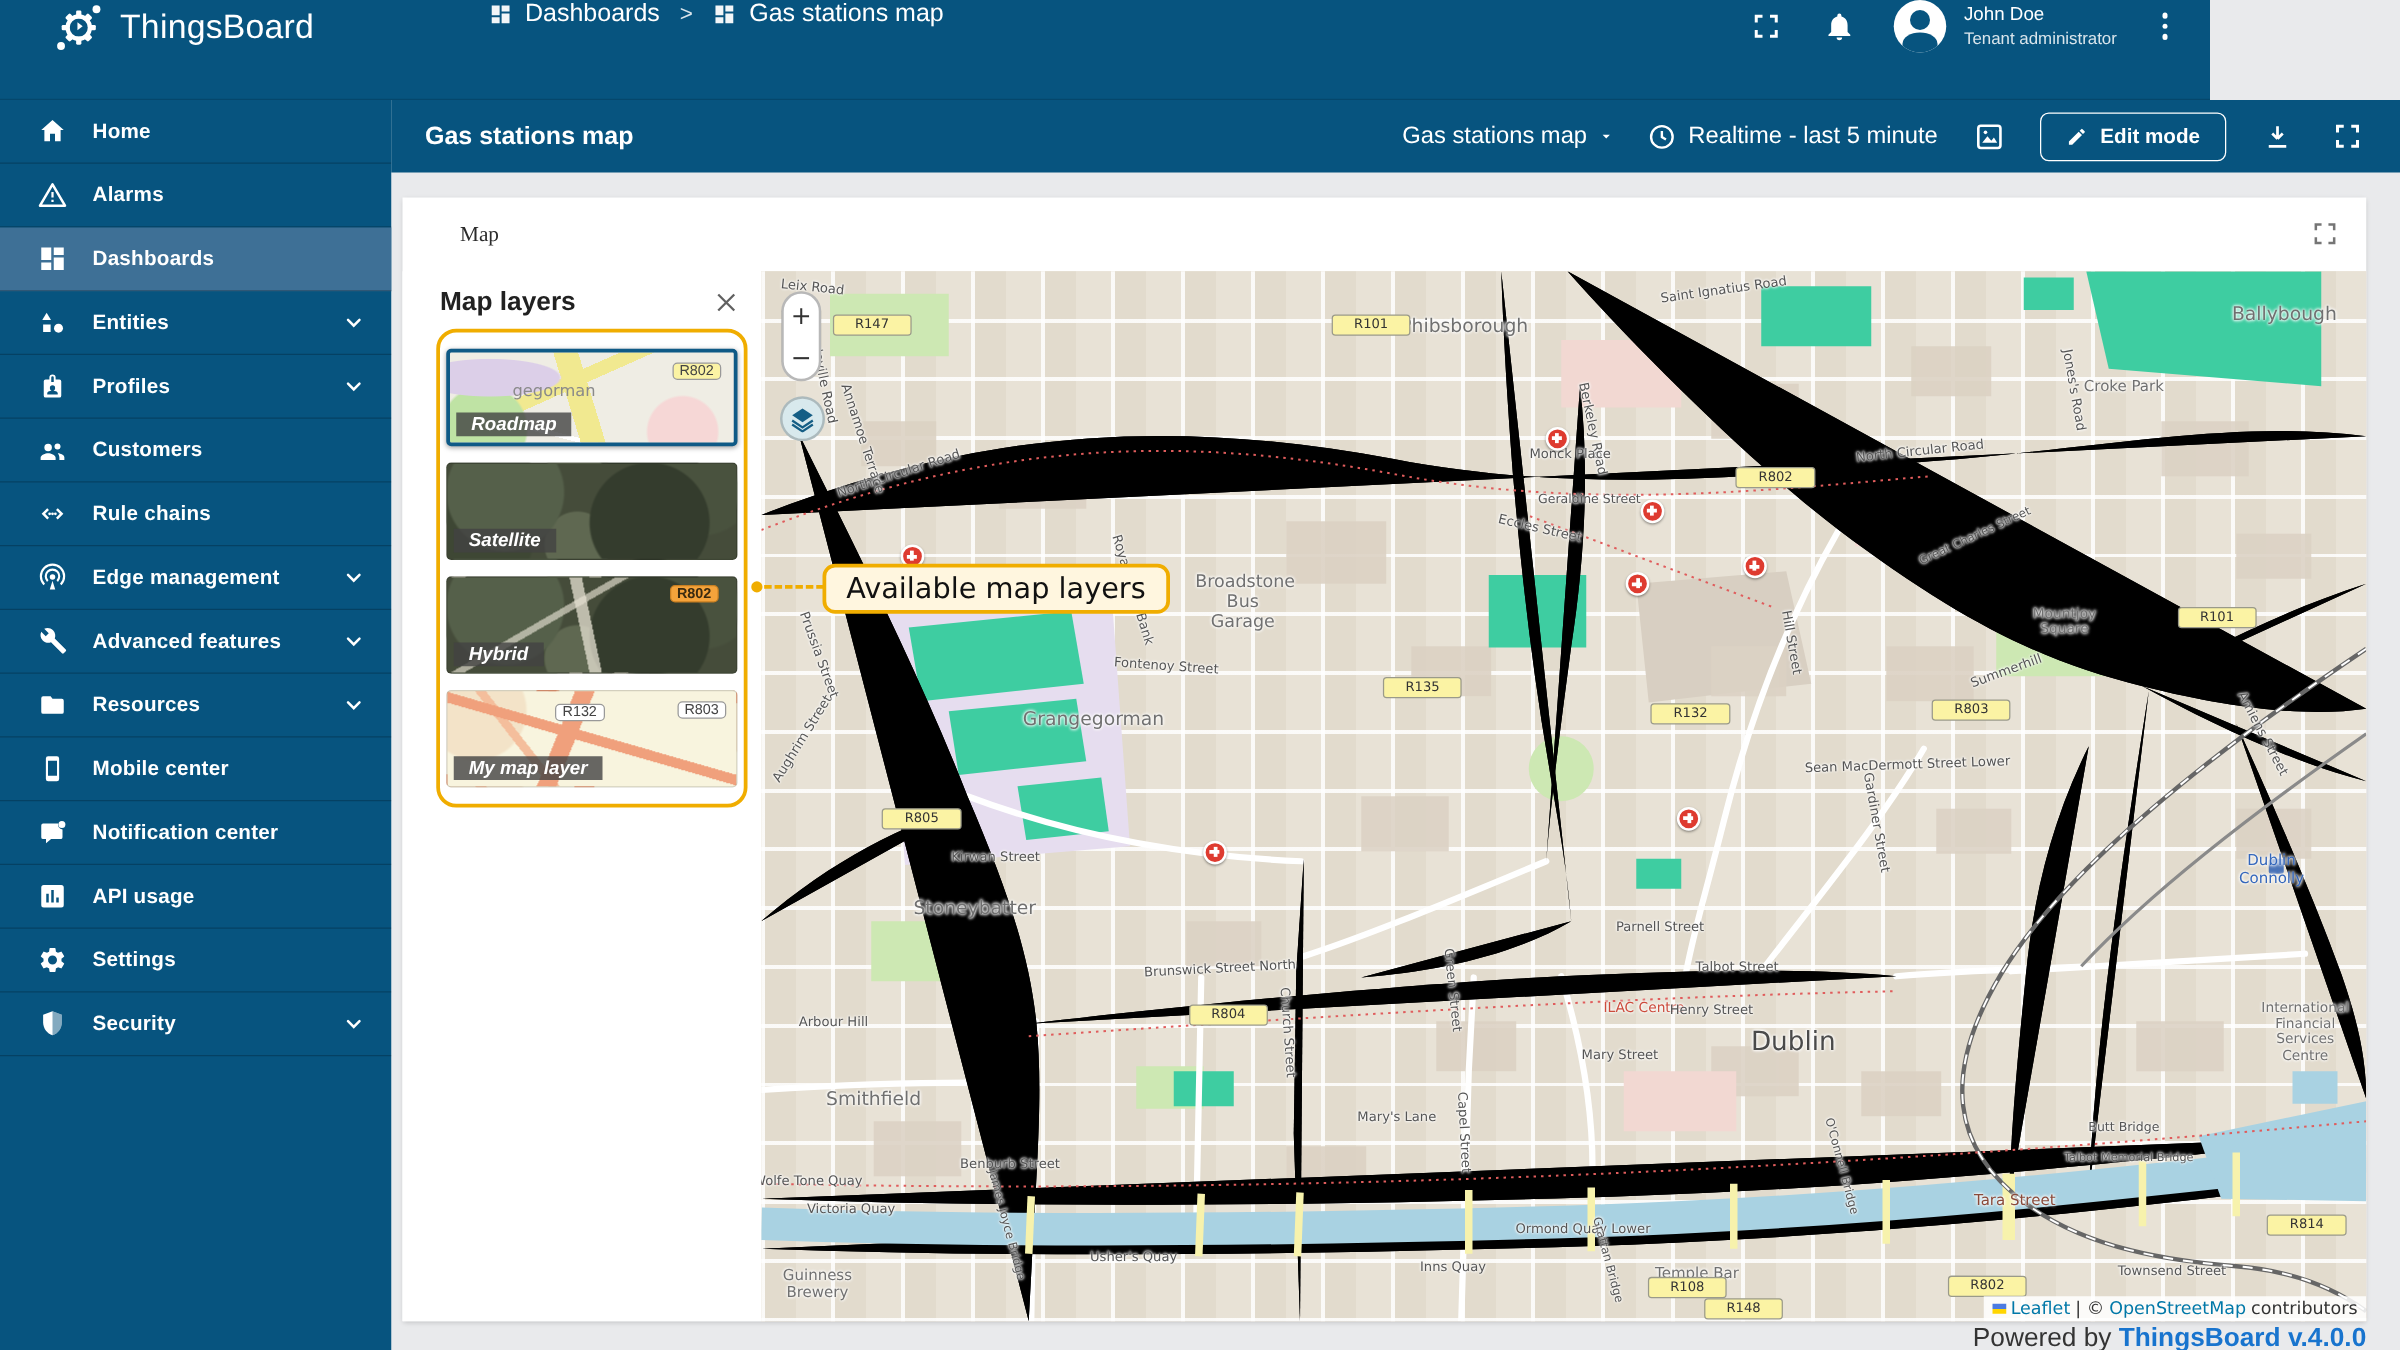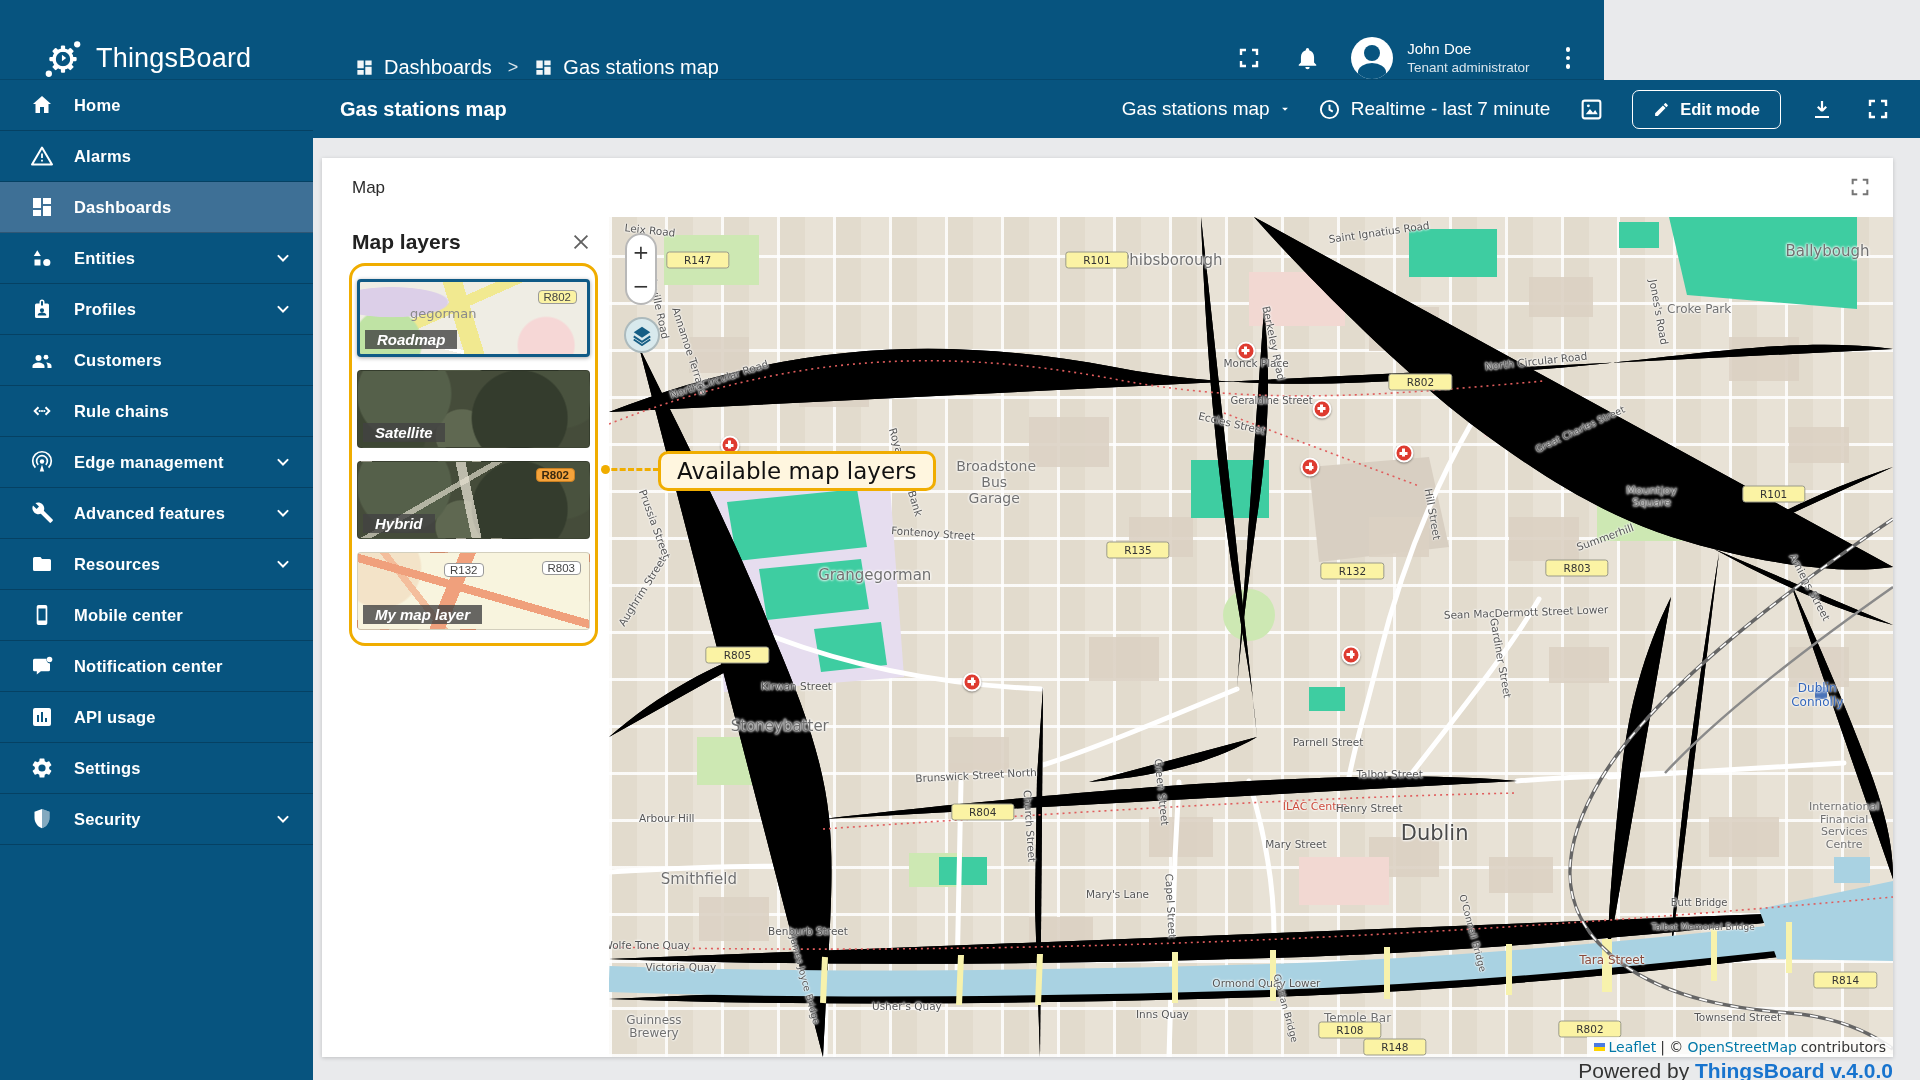--- a/index.html
+++ b/index.html
@@ -1,22 +1,22 @@
 <!DOCTYPE html>
 <html><head>
 <meta charset="utf-8">
 <style>
   * { margin:0; padding:0; box-sizing:border-box; }
   html,body { width:1920px; height:1080px; overflow:hidden; background:#E9EAEC;
               font-family:"Liberation Sans", sans-serif; }
 
   
-  .header { position:absolute; left:0; top:0; width:1604px; height:80px;
-            background:#07547F; display:flex; align-items:flex-end; z-index:50;
-            border-bottom:1px solid rgba(0,0,0,0.15); }
+  .header { position:absolute; left:0; top:0; width:1768px; height:80px;
+            background:#07547F; display:flex; align-items:flex-start; z-index:50;
+            border-bottom:1px solid rgba(0,0,0,0.15);gap:36px; }
   .logo-area { width:313px; display:flex; align-items:center; gap:12px; padding-left:42px; }
   .logo-area svg { flex:0 0 auto; }
   .app-title { color:#fff; font-size:27px; font-weight:500; letter-spacing:.2px; }
   .breadcrumb { display:flex; align-items:center; gap:14px; margin-left:42px; color:#fff; }
   .crumb { display:flex; align-items:center; gap:10px; cursor:pointer; }
   .crumb svg { opacity:.95; }
   .crumb-label { font-size:20px; color:#fff; }
   .crumb-sep { font-size:18px; color:rgba(255,255,255,.85); padding:0 2px; }
   .header-right { margin-left:auto; display:flex; align-items:center; gap:30px; padding-right:28px; }
   .hicon { width:28px; height:28px; display:flex; align-items:center; justify-content:center; cursor:pointer; }
@@ -64,21 +64,21 @@
   .tb-select { display:flex; align-items:center; gap:8px; color:#fff; font-size:19px; cursor:pointer; }
   .tb-time { display:flex; align-items:center; gap:10px; color:#fff; font-size:19px; cursor:pointer; }
   .tb-iconbtn { width:30px; height:30px; display:flex; align-items:center; justify-content:center; cursor:pointer; }
   .edit-btn { display:flex; align-items:center; gap:10px; border:1px solid #fff; border-radius:7px;
               padding:9px 20px; color:#fff; font-size:16.5px; font-weight:600; cursor:pointer; background:transparent; }
 
   
   .content { position:absolute; left:313px; top:138px; width:1607px; height:942px; background:#E9EAEC; }
   .card { position:absolute; left:9px; top:20px; width:1571px; height:899px; background:#fff;
           box-shadow:0 1px 4px rgba(0,0,0,.18); }
-  .card-head { position:absolute; left:0; top:0; width:100%; height:59px; display:flex; align-items:center; }
+  .card-head { position:absolute; left:16px; top:0; width:100%; height:59px; display:flex; align-items:center;font-family:Liberation Serif, serif; }
   .widget-title { font-size:17px; font-weight:500; color:#2b2b2b; margin-left:30px; }
   .widget-fs { position:absolute; right:22px; top:18px; width:22px; height:22px; cursor:pointer; }
 
   .panel-bg { position:absolute; left:0; top:59px; width:287px; height:840px; background:#fff; }
   .panel-title-row { position:absolute; left:30px; top:72px; width:240px; display:flex; align-items:center; z-index:30; }
   .panel-title { font-size:21px; font-weight:600; color:#212121; }
   .panel-close { margin-left:auto; width:22px; height:22px; cursor:pointer; }
 
   .hl-box { position:absolute; left:27px; top:105px; width:249px; border:3px solid #F0AD00; border-radius:16px;
             padding:13px 4px; display:flex; flex-direction:column; gap:13px; z-index:30; background:#fff; }
@@ -469,21 +469,21 @@
       <span>Gas stations map</span>
       <svg width="14" height="14" viewBox="0 0 24 24" fill="#fff">
           <path d="M7 10l5 5 5-5z"></path>
         </svg>
     </div>
     <div class="tb-time">
       <svg width="23" height="23" viewBox="0 0 24 24" fill="none" stroke="#fff" stroke-width="2">
           <circle cx="12" cy="12" r="9"></circle>
           <path d="M12 7v5.2l3.4 2"></path>
         </svg>
-      <span>Realtime - last 7 minute</span>
+      <span>Realtime - last 5 minute</span>
     </div>
     <div class="tb-iconbtn">
       <svg width="25" height="25" viewBox="0 0 24 24" fill="none" stroke="#fff" stroke-width="2">
           <rect x="3.5" y="3.5" width="17" height="17" rx="2"></rect>
           <path d="M6.5 16.5l4-5 3 3.5 2-2.5 2.5 4z" fill="#fff" stroke="none"></path>
           <circle cx="9" cy="8.5" r="1.4" fill="#fff" stroke="none"></circle>
         </svg>
     </div>
     <button class="edit-btn">
       <svg width="17" height="17" viewBox="0 0 24 24" fill="#fff">

